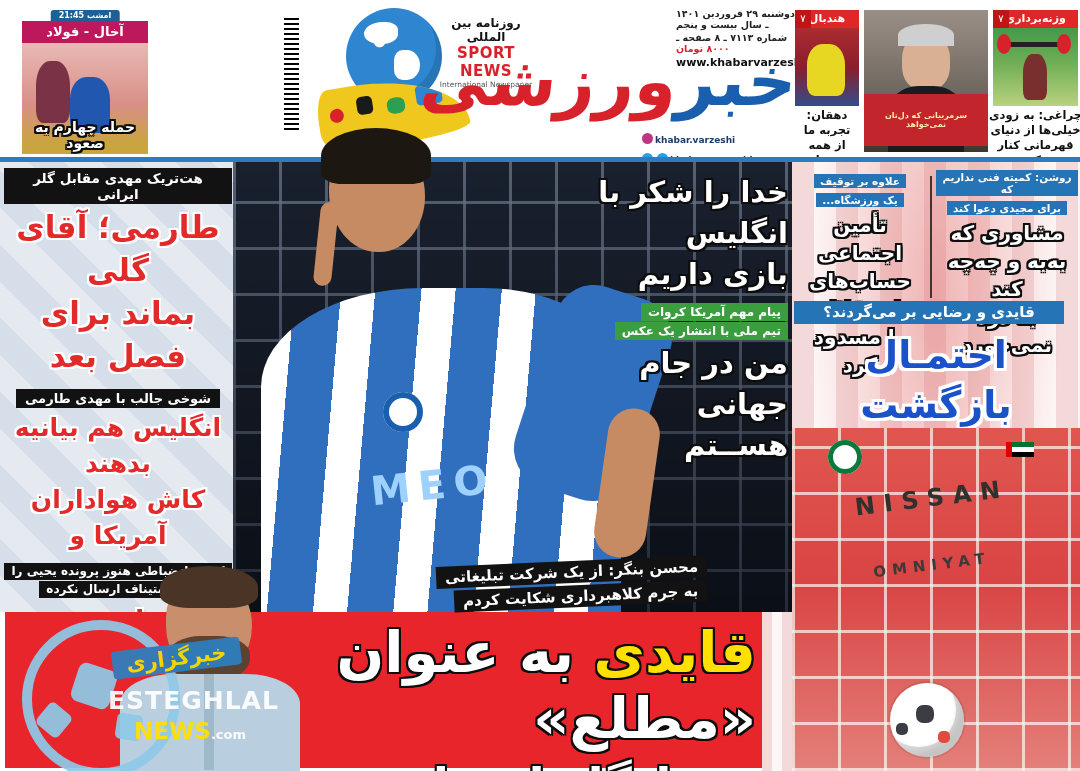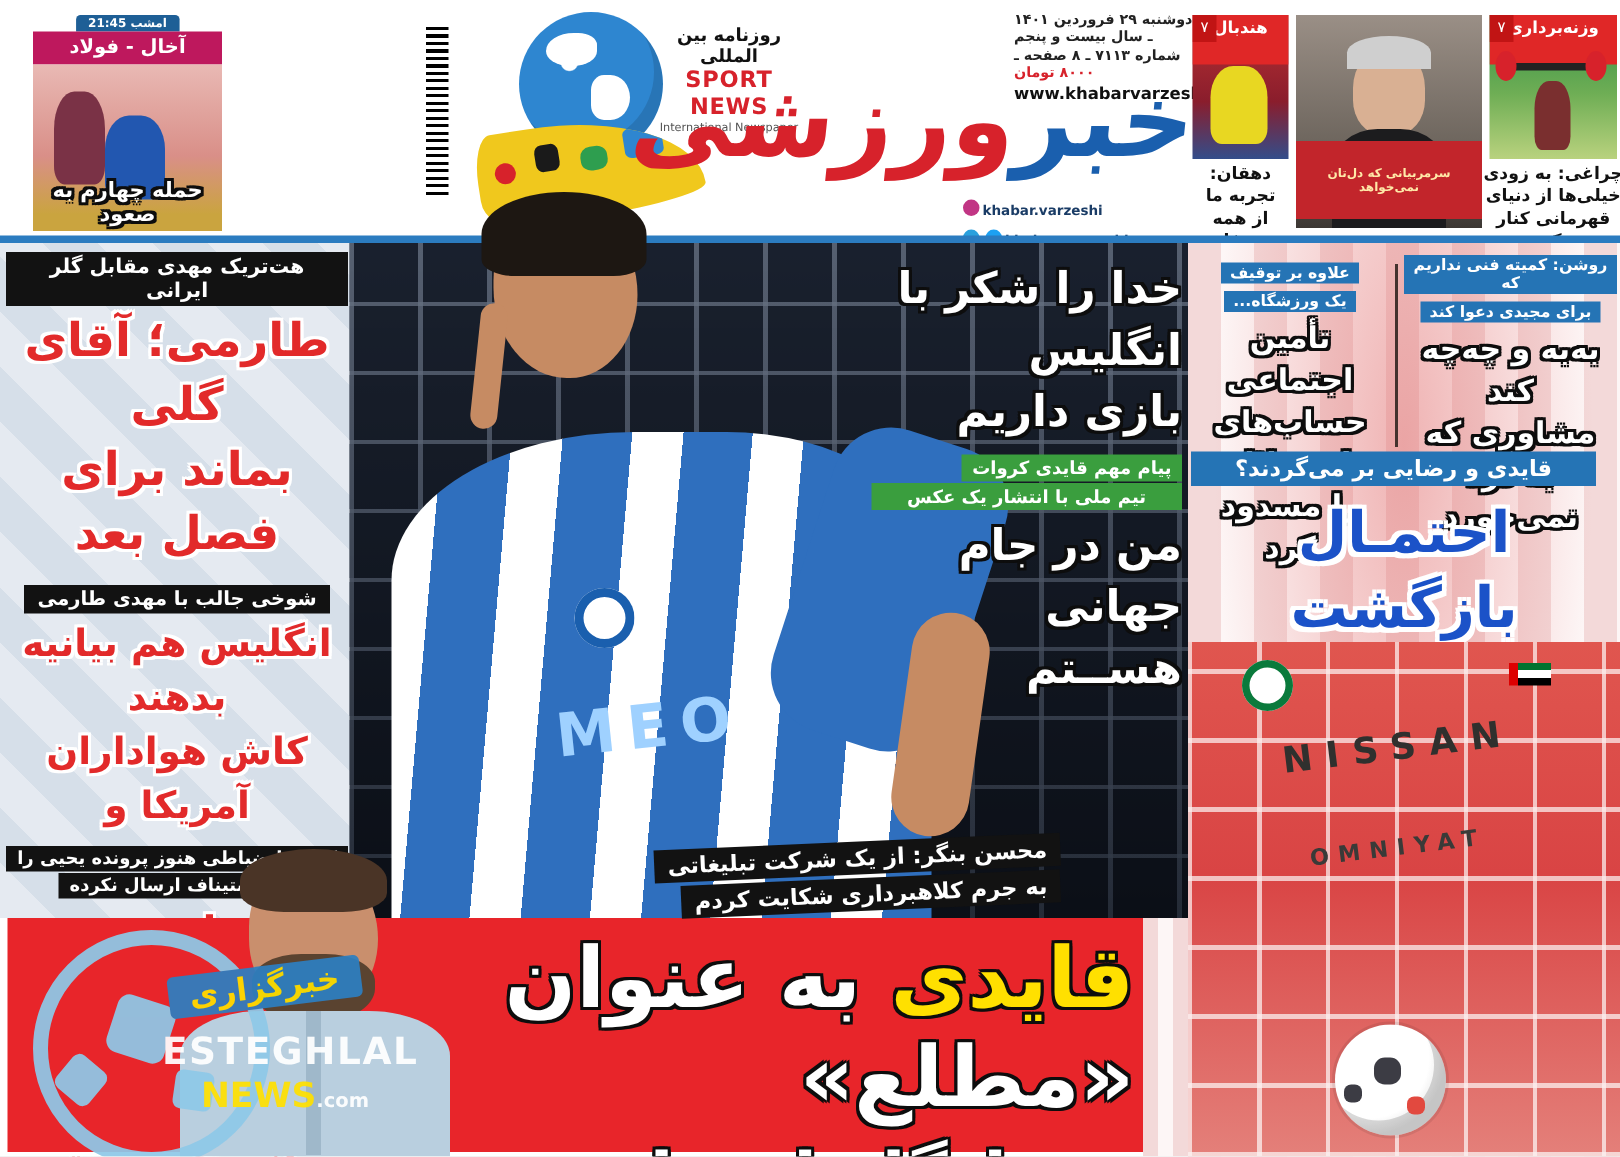--- a/index.html
+++ b/index.html
@@ -11,21 +11,21 @@
   .ow3{text-shadow:-3px -3px 0 #fff,3px -3px 0 #fff,-3px 3px 0 #fff,3px 3px 0 #fff,-3px 0 0 #fff,3px 0 0 #fff,0 -3px 0 #fff,0 3px 0 #fff;}
   .ob{text-shadow:-2px -2px 0 #0d0d0d,2px -2px 0 #0d0d0d,-2px 2px 0 #0d0d0d,2px 2px 0 #0d0d0d,-2px 0 0 #0d0d0d,2px 0 0 #0d0d0d,0 -2px 0 #0d0d0d,0 2px 0 #0d0d0d;}
   
   .matchbox{top:10px;width:126px;height:144px;}
   .mb-tab{position:absolute;top:0;left:50%;transform:translateX(-50%);background:#1e5f96;color:#fff;font-size:8px;font-weight:700;padding:1px 8px;border-radius:3px 3px 0 0;white-space:nowrap;}
   .mb-title{position:absolute;top:11px;left:0;right:0;height:22px;background:#be185d;color:#fff;font-weight:700;font-size:13px;line-height:22px;text-align:center;}
   .mb-photo{position:absolute;top:33px;left:0;right:0;bottom:0;overflow:hidden;}
   .mb-cap{position:absolute;bottom:3px;left:0;right:0;text-align:center;color:#fff;font-weight:800;font-size:14px;}
   .pl{position:absolute;border-radius:40% 40% 20% 20%;}
   
-  .tag-bar{position:absolute;top:0;left:0;right:0;height:33px;background:#e02727;color:#fff;font-weight:700;font-size:11px;line-height:18px;text-align:center;}
+  .tag-bar{position:absolute;top:0;left:0;right:0;height:18px;background:#e02727;color:#fff;font-weight:700;font-size:11px;line-height:18px;text-align:center;}
   .tag-pg{position:absolute;top:0;left:0;width:16px;height:18px;background:#c11414;color:#fff;font-size:10px;line-height:18px;text-align:center;}
   .minicap{font-size:11.5px;font-weight:700;color:#111;line-height:15px;text-align:center;}
   .kicker{display:inline-block;background:#121212;color:#fff;font-weight:700;padding:2px 9px;}
   .kicker.green{background:#3a9e3e;}
   .kicker.blue{background:#2574b5;}
   .hl-red{color:#e22a2a;font-weight:800;}
   .hl-w{color:#fff;font-weight:800;}
   .net{background-image:repeating-linear-gradient(0deg,rgba(255,255,255,.75) 0 3px,rgba(255,255,255,0) 3px 46px),repeating-linear-gradient(90deg,rgba(255,255,255,.75) 0 3px,rgba(255,255,255,0) 3px 46px);}
   .barcode{background:repeating-linear-gradient(0deg,#000 0 2px,#fff 2px 5px);}
   .sochandle{font-size:9px;color:#1a3c66;font-weight:700;direction:ltr;}
@@ -166,37 +166,37 @@
       <div>از محرومیت</div>
     </div>
   </div>
 
   <div class="abs" style="left:540px;top:170px;width:248px;text-align:right;">
     <div class="hl-w ob" style="font-size:29px;line-height:41px;margin-top:2px;">
       <div>خدا را شکر با انگلیس</div>
         <div>بازی داریم</div>
     </div>
     <div style="margin-top:8px;line-height:16px;">
-      <span class="kicker green" style="font-size:12px;padding:1px 7px;">پیام مهم قایدی کروات</span><br>
-      <span class="kicker green" style="font-size:12px;padding:1px 24px;margin-top:1px;">تیم ملی با انتشار یک عکس</span>
+      <span class="kicker green" style="font-size:12px;padding:1px 7px;">پیام مهم آمریکا کروات</span><br>
+      <span class="kicker green" style="font-size:12px;padding:1px 7px;margin-top:1px;">تیم ملی با انتشار یک عکس</span>
     </div>
     <div class="hl-w ob" style="font-size:29px;line-height:41px;margin-top:3px;">
       <div>من در جام جهانی</div>
         <div>هســتم</div>
     </div>
   </div>
 
   <div class="abs" style="left:792px;top:162px;width:288px;height:609px;background:radial-gradient(ellipse at 50% 22%,rgba(226,112,112,.5),rgba(255,255,255,0) 62%),repeating-linear-gradient(90deg,#f3d9d9 0 22px,#fdf6f6 22px 44px);">
 
     <div class="abs c" style="left:144px;top:8px;width:142px;">
       <span class="kicker blue" style="font-size:10.5px;padding:1px 6px;">روشن: کمیته فنی نداریم که</span><br>
       <span class="kicker blue" style="font-size:10.5px;padding:1px 6px;margin-top:1px;">برای مجیدی دعوا کند</span>
       <div class="hl-w ob" style="font-size:20px;line-height:28px;margin-top:3px;">
+        <div>مشاوری که</div>
         <div>به‌به و چه‌چه کند</div>
-        <div>مشاوری که</div>
         <div>به درد نمی‌خورد</div>
       </div>
     </div>
 
     <div class="abs" style="left:138px;top:14px;width:2px;height:122px;background:#44322e;"></div>
 
     <div class="abs c" style="left:2px;top:8px;width:132px;">
       <span class="kicker blue" style="font-size:10.5px;padding:1px 6px;">علاوه بر توقیف</span><br>
       <span class="kicker blue" style="font-size:10.5px;padding:1px 6px;margin-top:1px;">یک ورزشگاه...</span>
       <div class="hl-w ob" style="font-size:20px;line-height:28px;margin-top:3px;">

